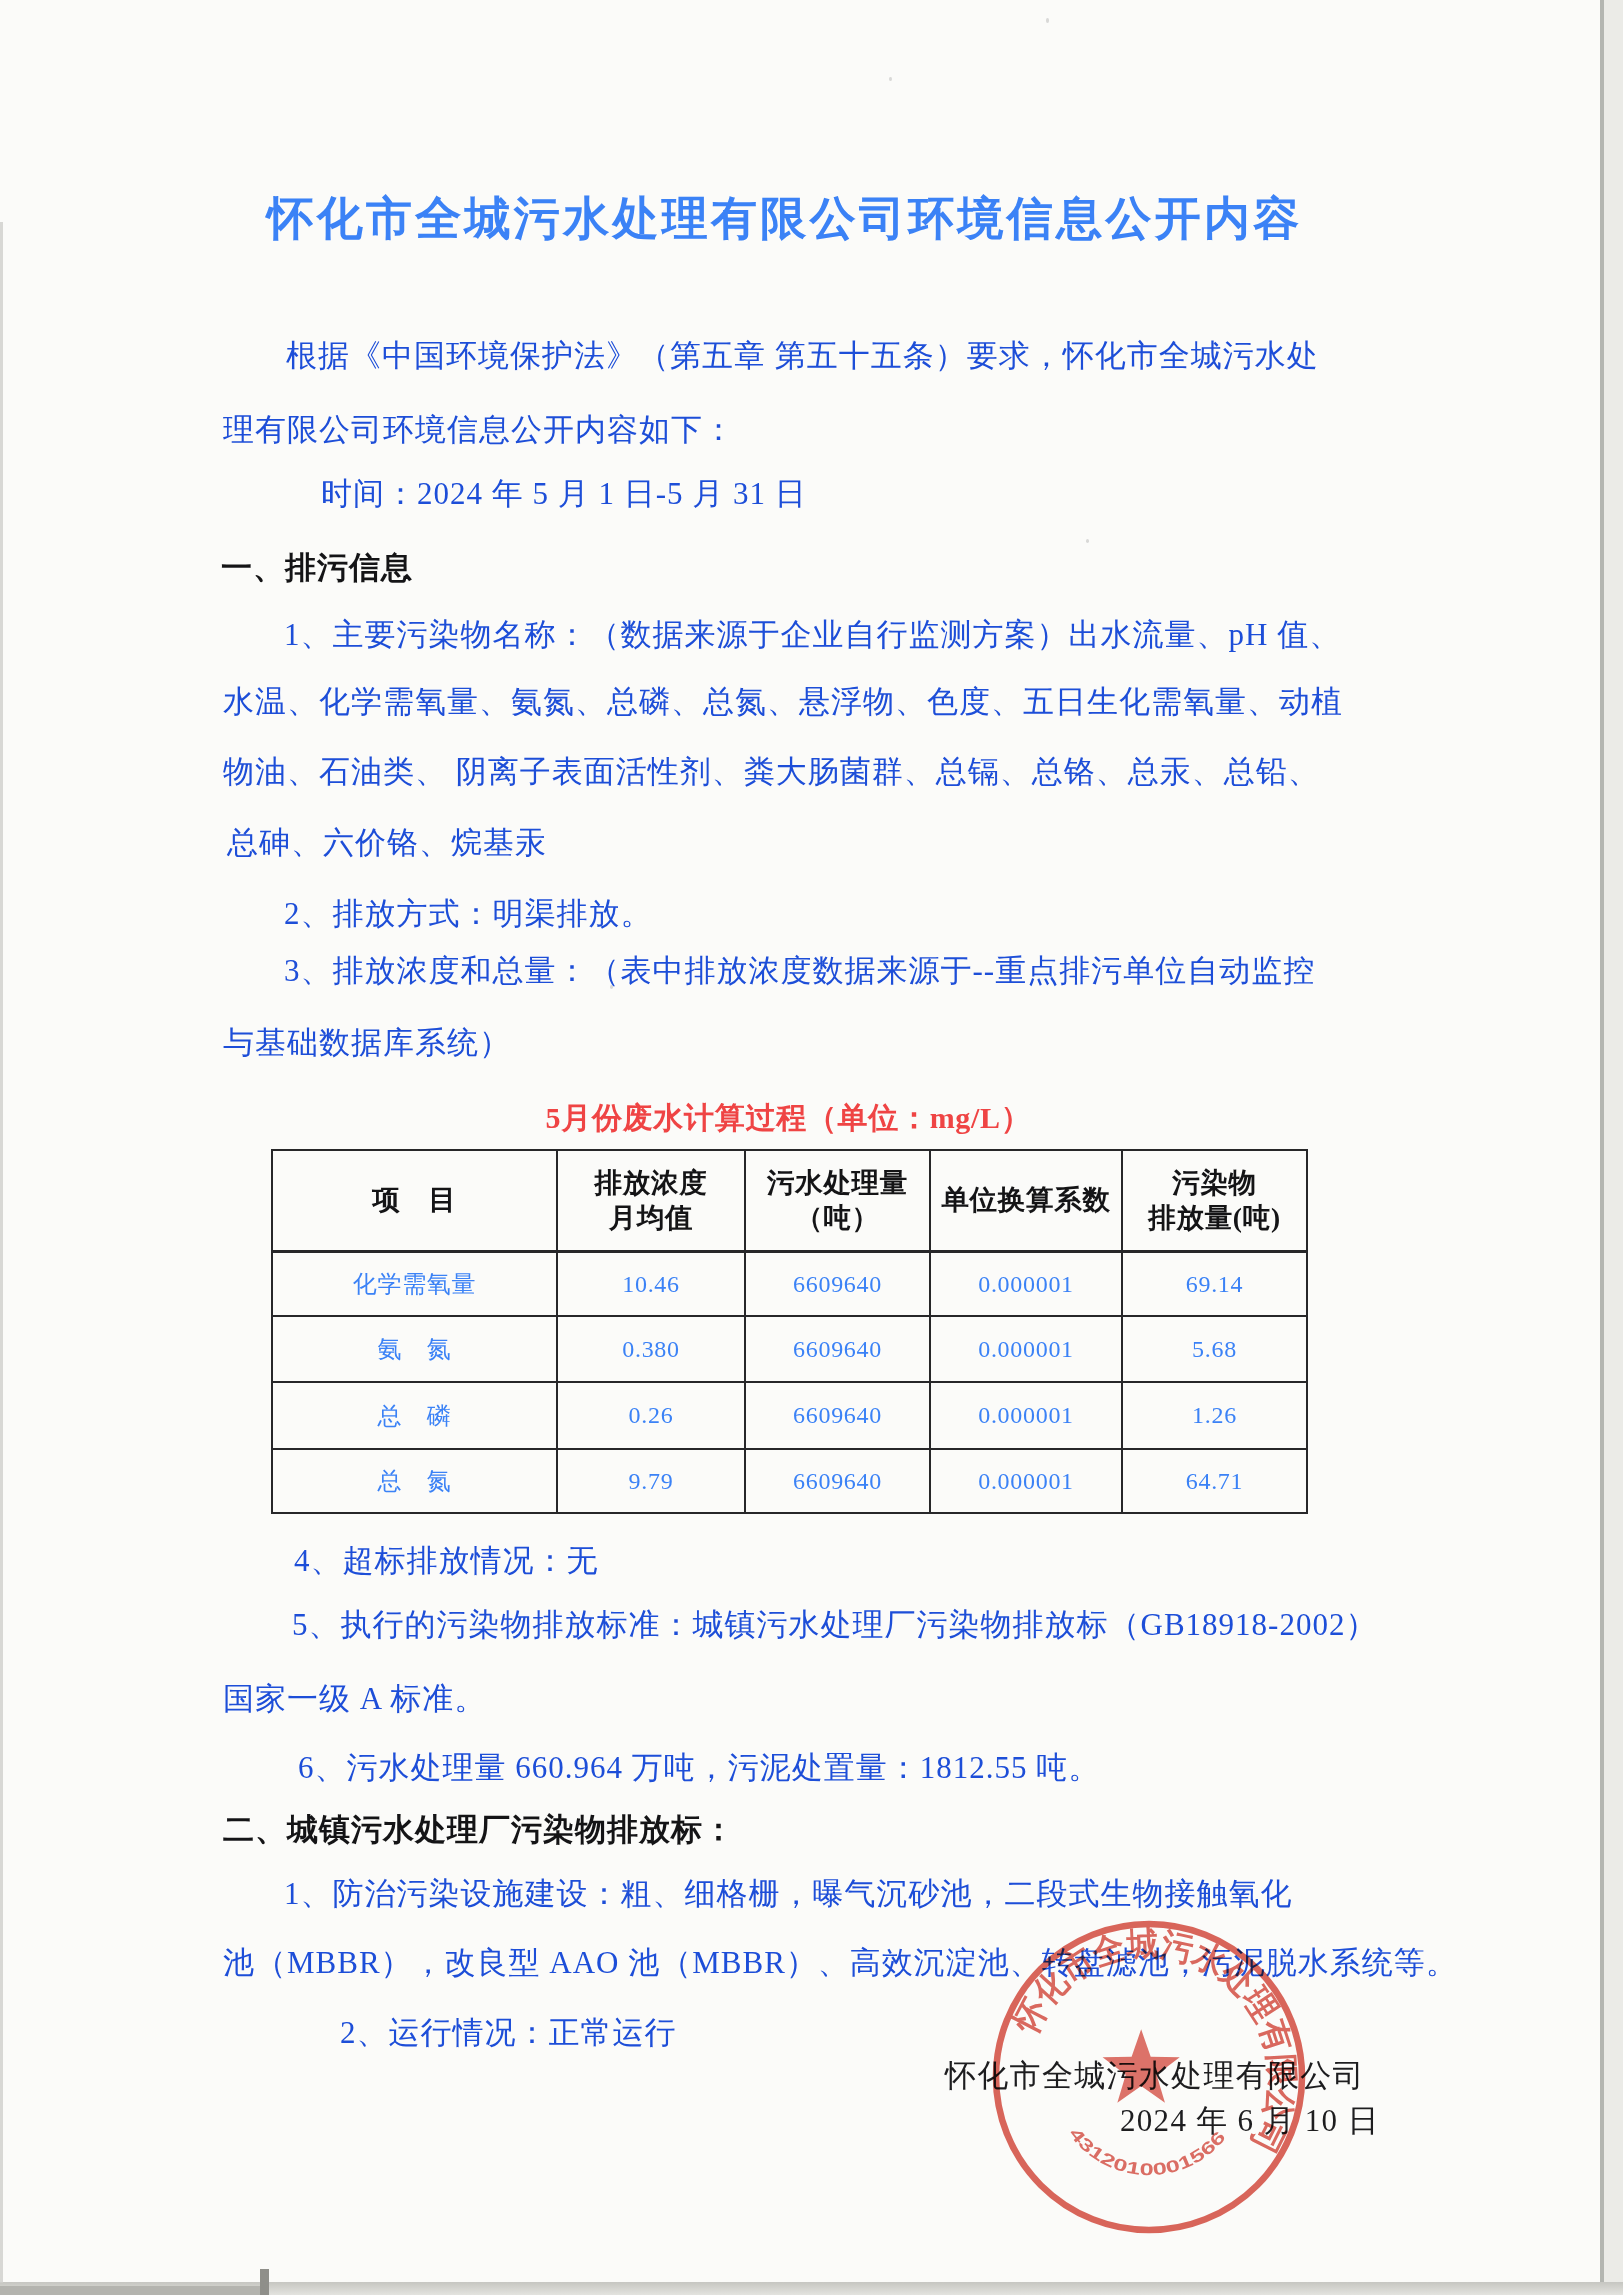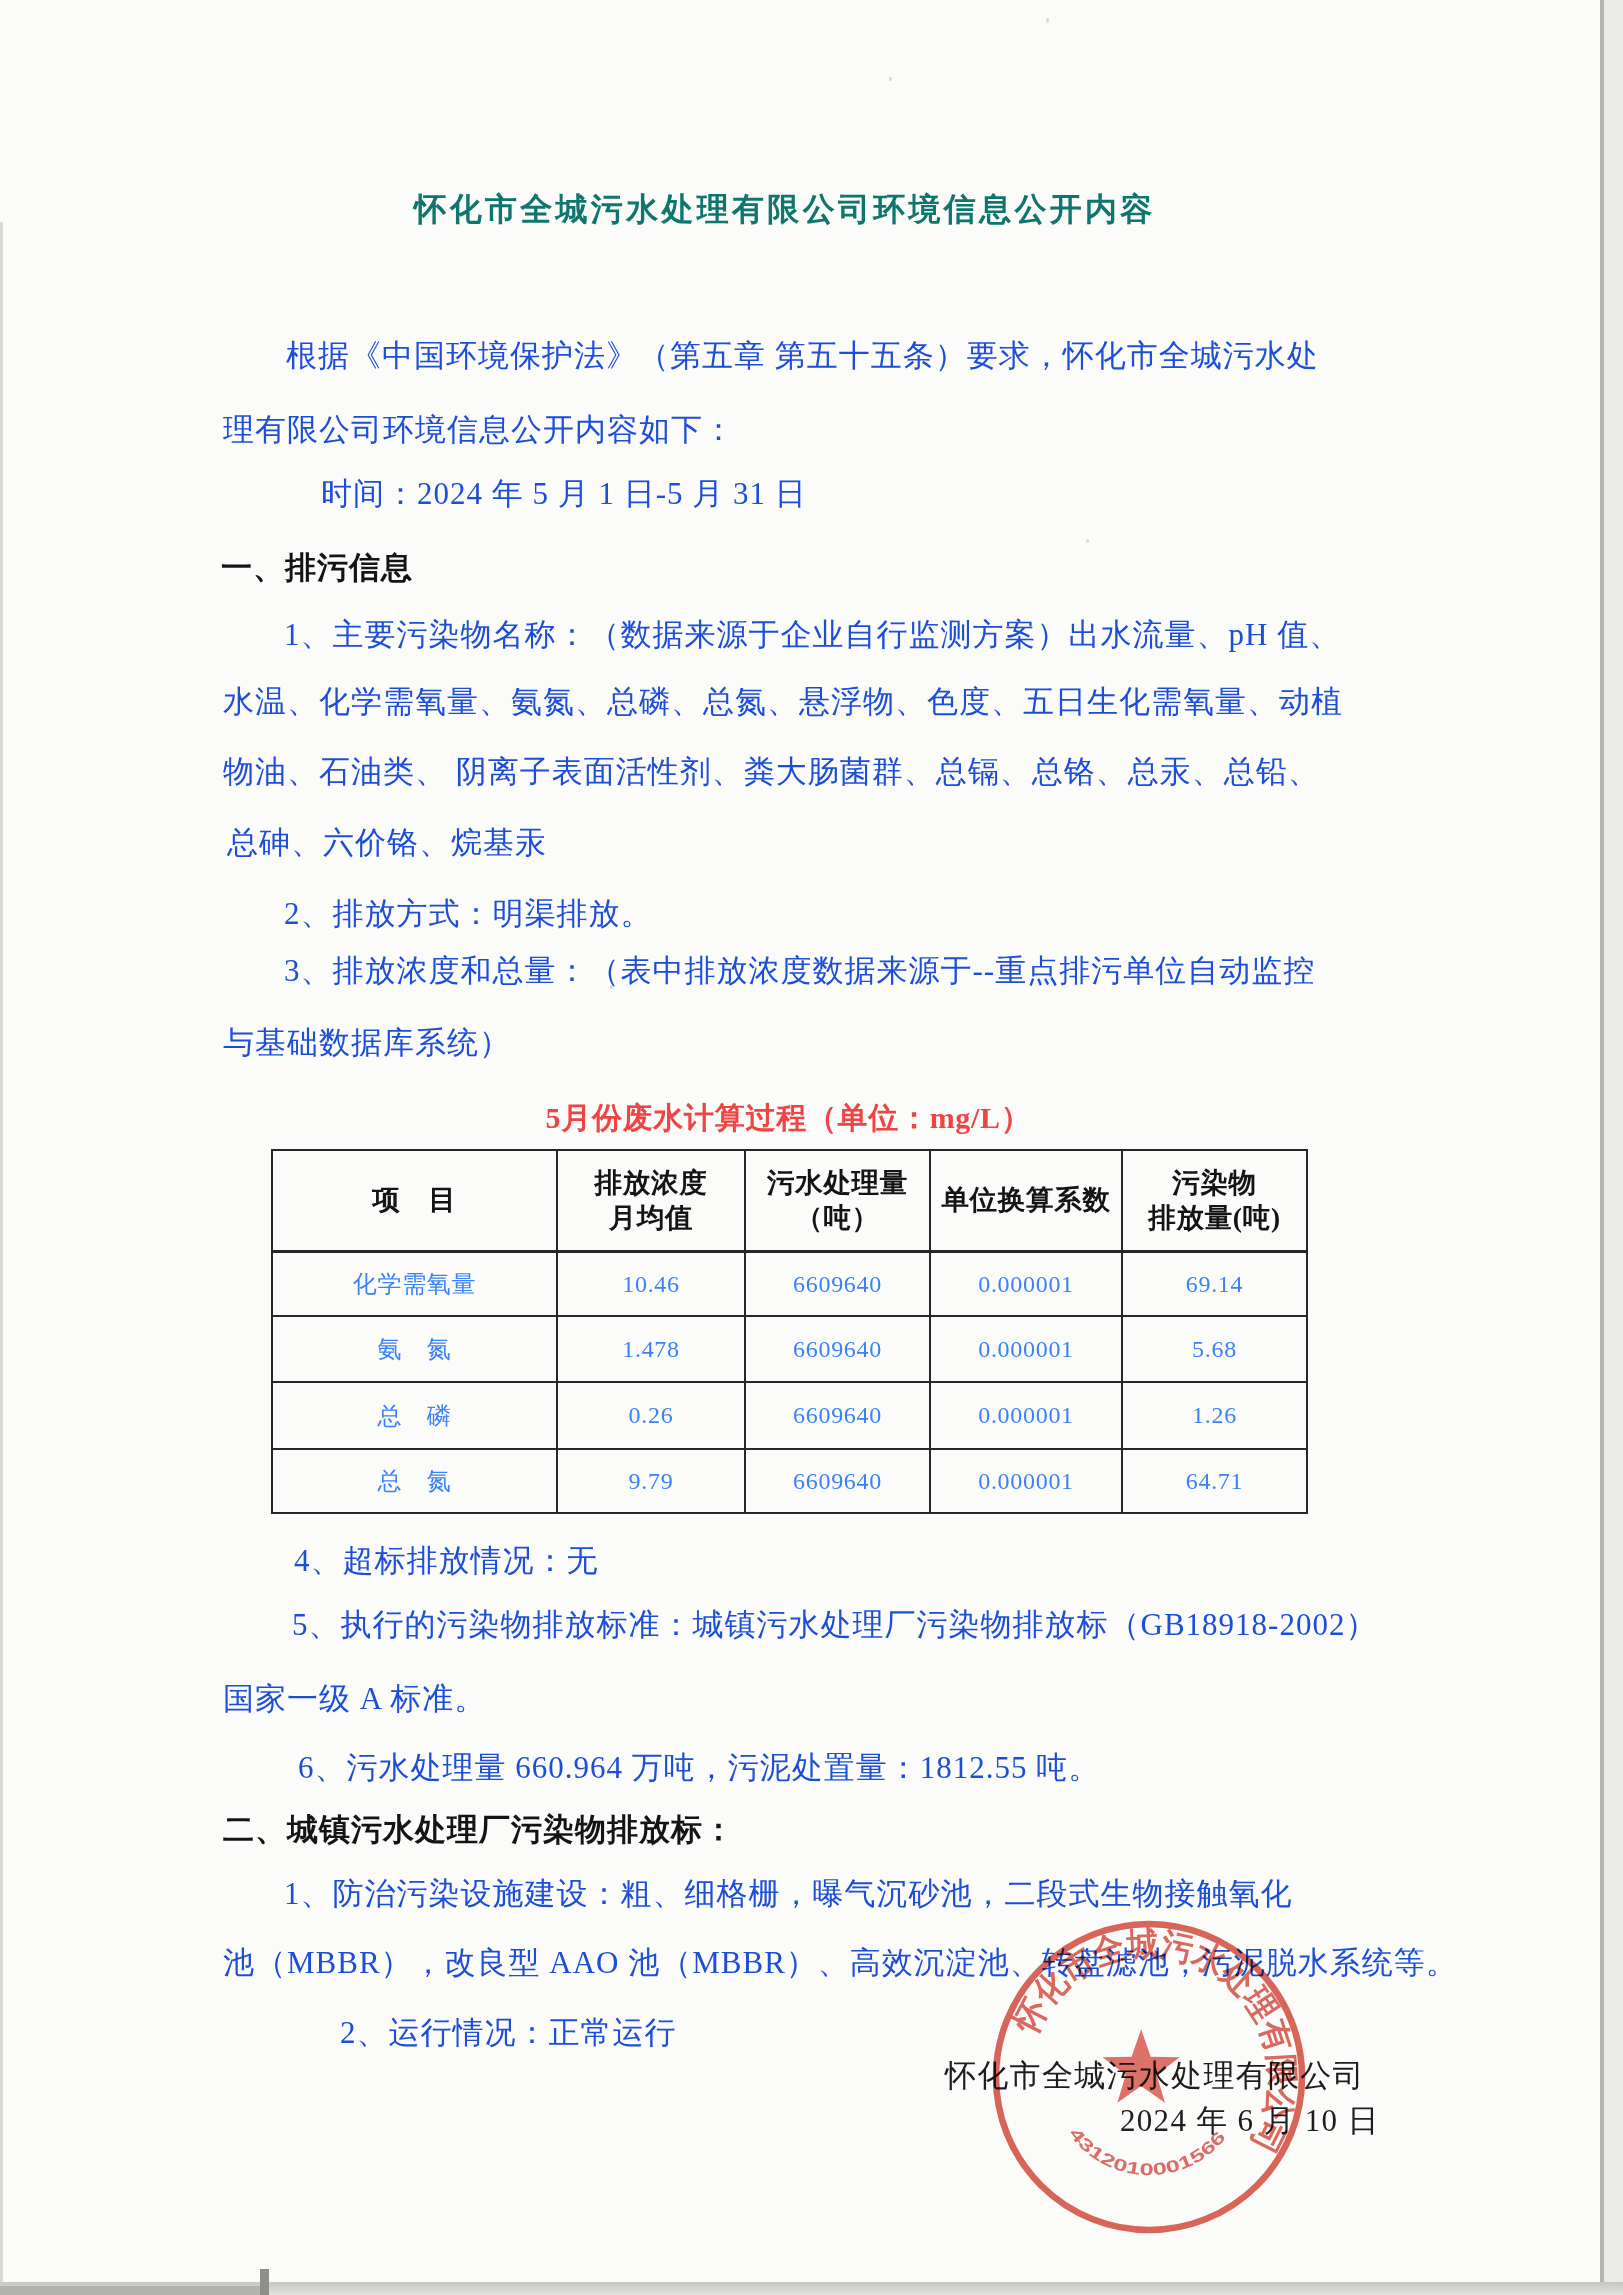--- a/index.html
+++ b/index.html
@@ -2,22 +2,22 @@
 <html style="font-size:10.5px"><head>
 <meta charset="utf-8">
 <style>
   html,body{margin:0;padding:0;background:#f2f2ef;}
   .page{
     position:relative;width:1623px;height:2295px;background:#fbfbf9;
     font-family:"Liberation Serif","DejaVu Serif",serif;color:#1e1e20;overflow:hidden;
   }
   .title{
     position:absolute;left:0;top:188px;width:1570px;margin:0;
-    text-align:center;font-size:32px;font-weight:bold;letter-spacing:3.3px;
-    font-family:"Liberation Serif","DejaVu Serif",serif;color:#0f766e;white-space:nowrap;
+    text-align:center;font-size:46px;font-weight:bold;letter-spacing:3.3px;
+    font-family:"Liberation Serif","DejaVu Serif",serif;color:#3b82f6;white-space:nowrap;
   }
   .ln{
     position:absolute;font-size:31px;letter-spacing:1px;white-space:nowrap;color:#1d4ed8;
   }
   .hd{font-weight:bold;color:#141416;}
   .tbl-title{
     position:absolute;left:271px;top:1098px;width:1035px;text-align:center;
     font-size:30px;font-weight:bold;letter-spacing:0.7px;color:#ef4444;white-space:nowrap;
   }
   table.data{
@@ -100,21 +100,21 @@
     <tbody>
       <tr>
         <td class="item" style="height:62px">化学需氧量</td>
         <td>10.46</td>
         <td>6609640</td>
         <td>0.000001</td>
         <td>69.14</td>
       </tr>
       <tr>
         <td class="item" style="height:64px">氨　氮</td>
-        <td>1.478</td>
+        <td>0.380</td>
         <td>6609640</td>
         <td>0.000001</td>
         <td>5.68</td>
       </tr>
       <tr>
         <td class="item" style="height:65px">总　磷</td>
         <td>0.26</td>
         <td>6609640</td>
         <td>0.000001</td>
         <td>1.26</td>

